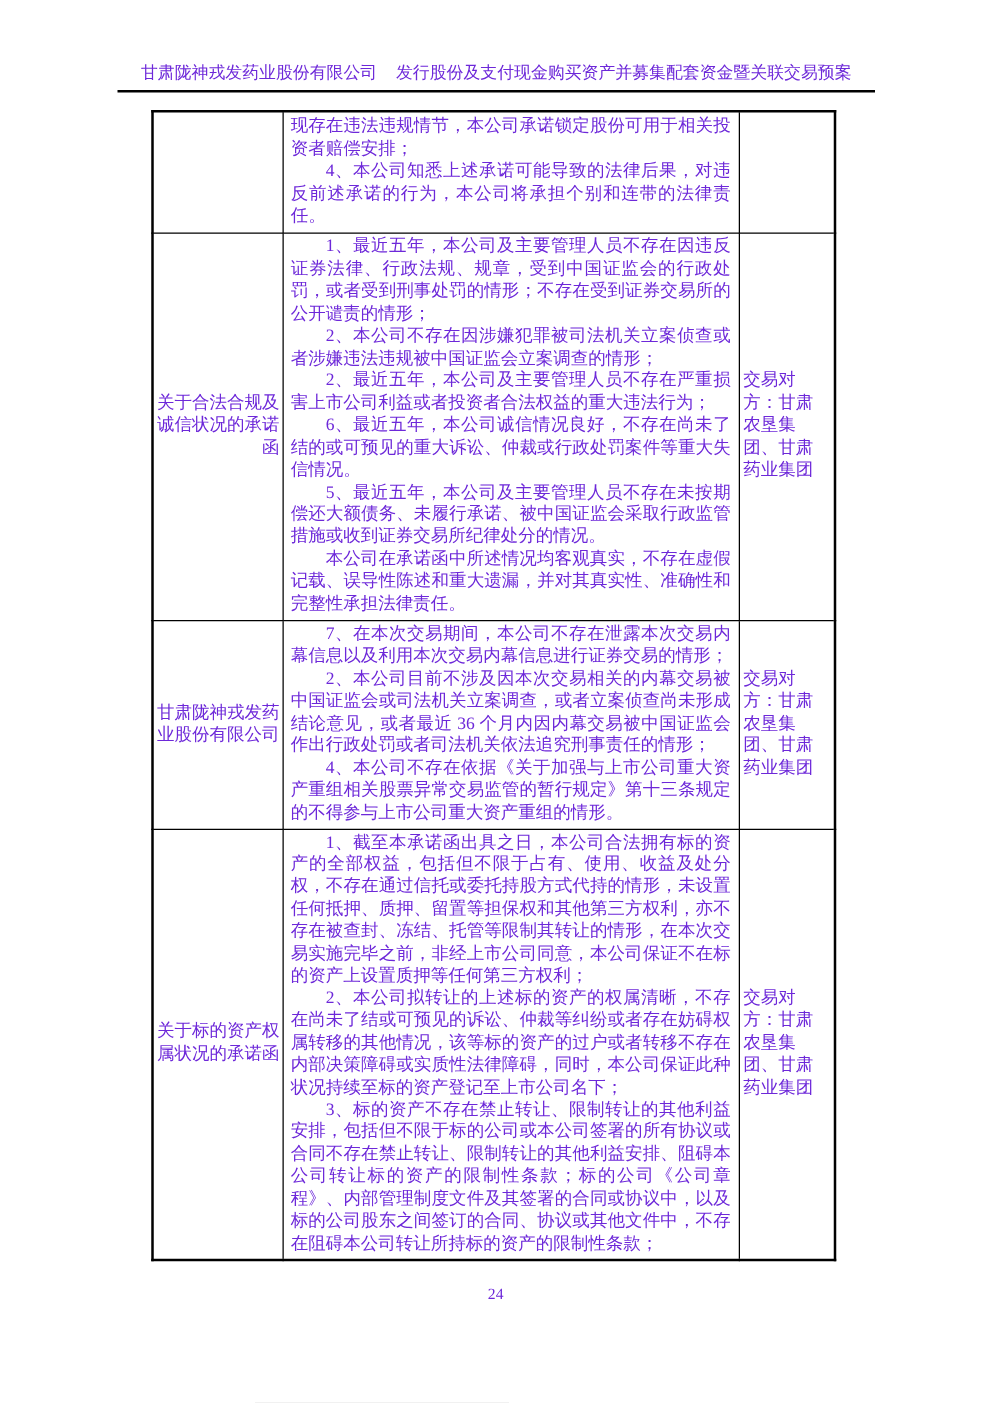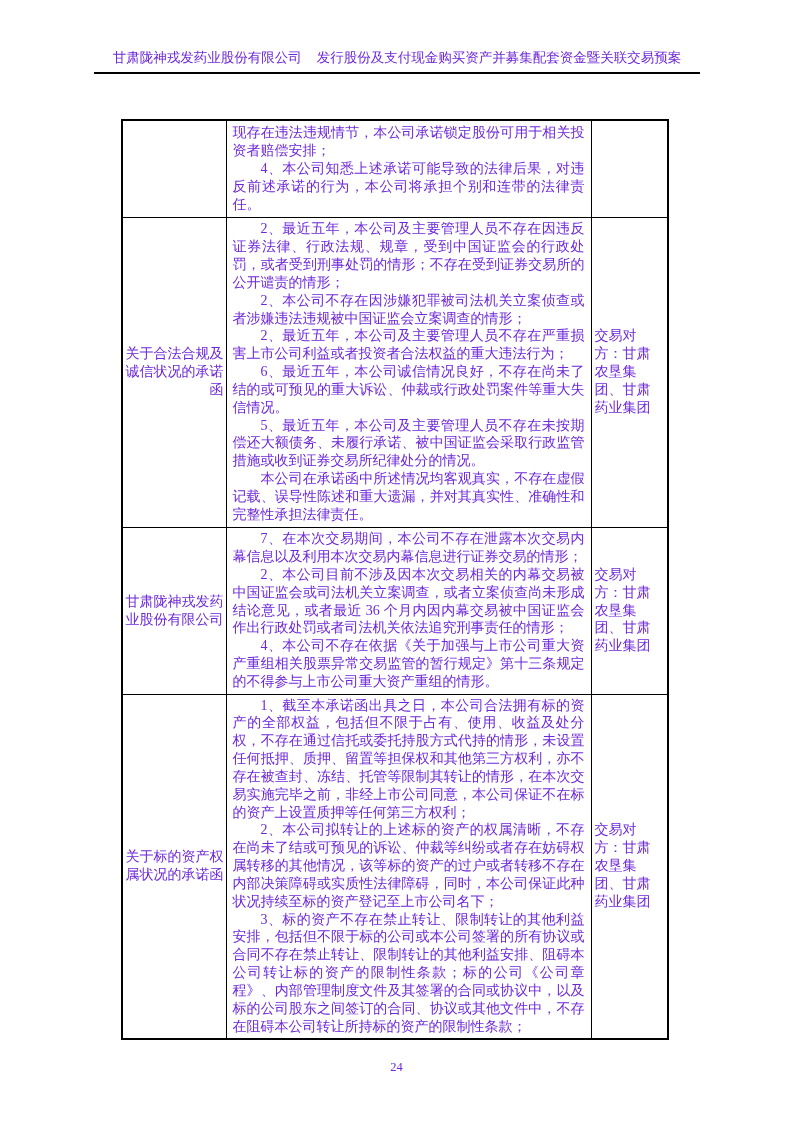--- a/index.html
+++ b/index.html
@@ -28,37 +28,36 @@
   }
   .hdr-gap { display: inline-block; width: 15px; }
   table.doc-table {
     position: absolute;
     left: 121px;
     top: 88px;
     width: 546px;
     table-layout: fixed;
     border-collapse: collapse;
     border: 2px solid #000;
-    margin-top: 31px;
   }
   .doc-table td {
     border: 1px solid #000;
     vertical-align: middle;
     font-size: 14px;
     line-height: 17.85px;
   }
   td.label-cell   { width: 104px; text-align: right; padding: 2px 2px; }
   td.content-cell { width: 365px; padding: 2px 6px; text-align: justify; }
   td.party-cell   { width: 77px;  text-align: left; padding: 2px 3px; }
   .para { margin: 0; }
   .indent { text-indent: 2em; }
   .page-footer {
     position: absolute;
     left: 0;
-    top: 1060px;
+    top: 1028px;
     width: 793px;
     text-align: center;
     font-size: 12.5px;
   }
 </style>
 </head>
 <body>
 
 <div class="page">
 
@@ -73,21 +72,21 @@
         <td class="content-cell">
           <p class="para">现存在违法违规情节，本公司承诺锁定股份可用于相关投资者赔偿安排；</p>
           <p class="para indent">4、本公司知悉上述承诺可能导致的法律后果，对违反前述承诺的行为，本公司将承担个别和连带的法律责任。</p>
         </td>
         <td class="party-cell"></td>
       </tr>
 
       <tr style="height:310px;">
         <td class="label-cell">关于合法合规及诚信状况的承诺函</td>
         <td class="content-cell">
-          <p class="para indent">2、最近五年，本公司及主要管理人员不存在因违反证券法律、行政法规、规章，受到中国证监会的行政处罚，或者受到刑事处罚的情形；不存在受到证券交易所的公开谴责的情形；</p>
+          <p class="para indent">1、最近五年，本公司及主要管理人员不存在因违反证券法律、行政法规、规章，受到中国证监会的行政处罚，或者受到刑事处罚的情形；不存在受到证券交易所的公开谴责的情形；</p>
           <p class="para indent">2、本公司不存在因涉嫌犯罪被司法机关立案侦查或者涉嫌违法违规被中国证监会立案调查的情形；</p>
           <p class="para indent">2、最近五年，本公司及主要管理人员不存在严重损害上市公司利益或者投资者合法权益的重大违法行为；</p>
           <p class="para indent">6、最近五年，本公司诚信情况良好，不存在尚未了结的或可预见的重大诉讼、仲裁或行政处罚案件等重大失信情况。</p>
           <p class="para indent">5、最近五年，本公司及主要管理人员不存在未按期偿还大额债务、未履行承诺、被中国证监会采取行政监管措施或收到证券交易所纪律处分的情况。</p>
           <p class="para indent">本公司在承诺函中所述情况均客观真实，不存在虚假记载、误导性陈述和重大遗漏，并对其真实性、准确性和完整性承担法律责任。</p>
         </td>
         <td class="party-cell">交易对方：甘肃农垦集团、甘肃药业集团</td>
       </tr>
 
       <tr style="height:167px;">

